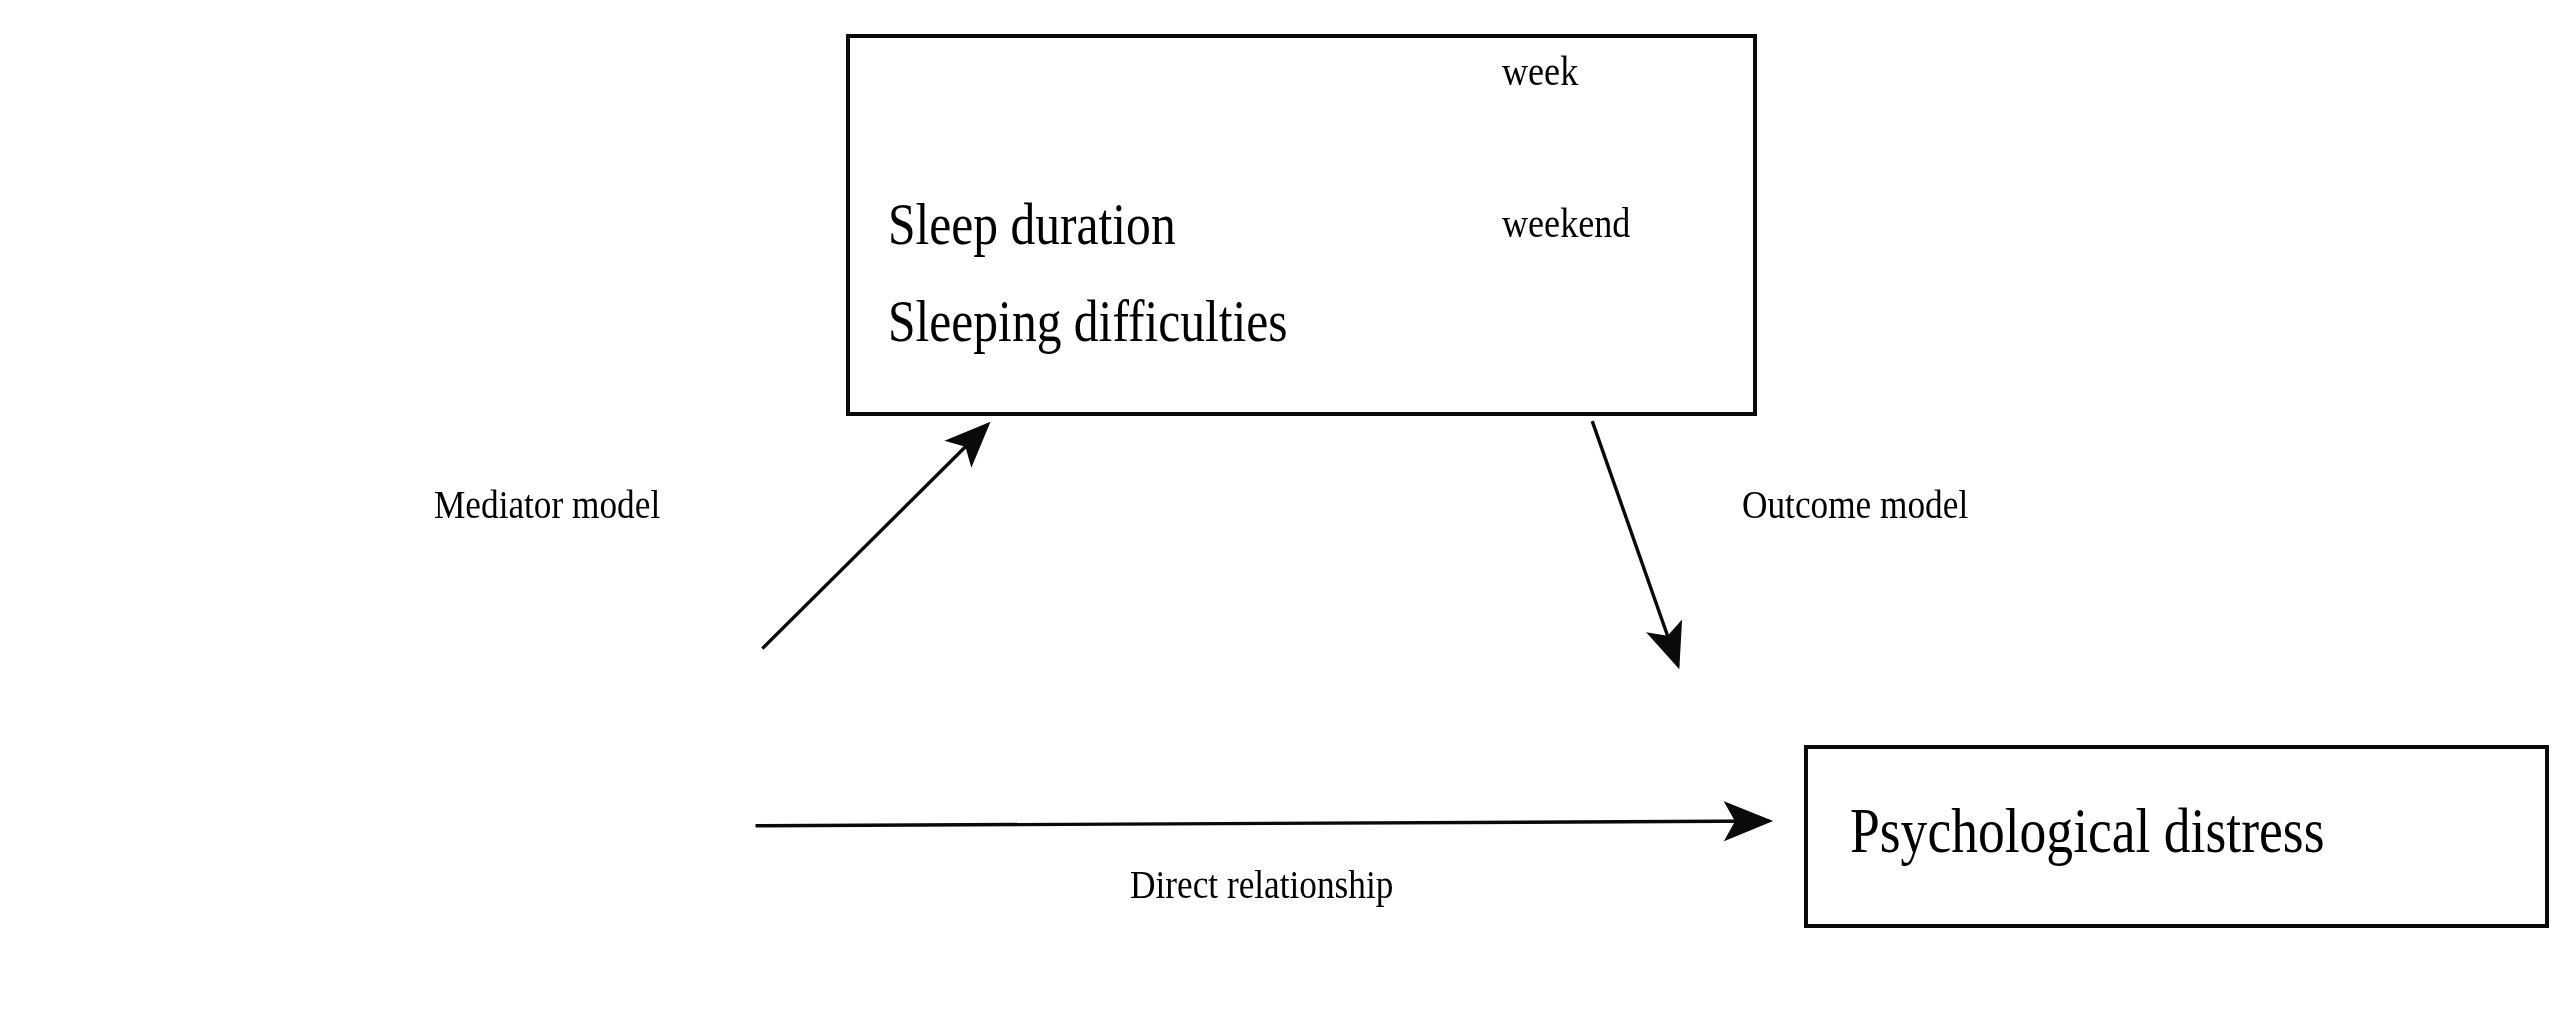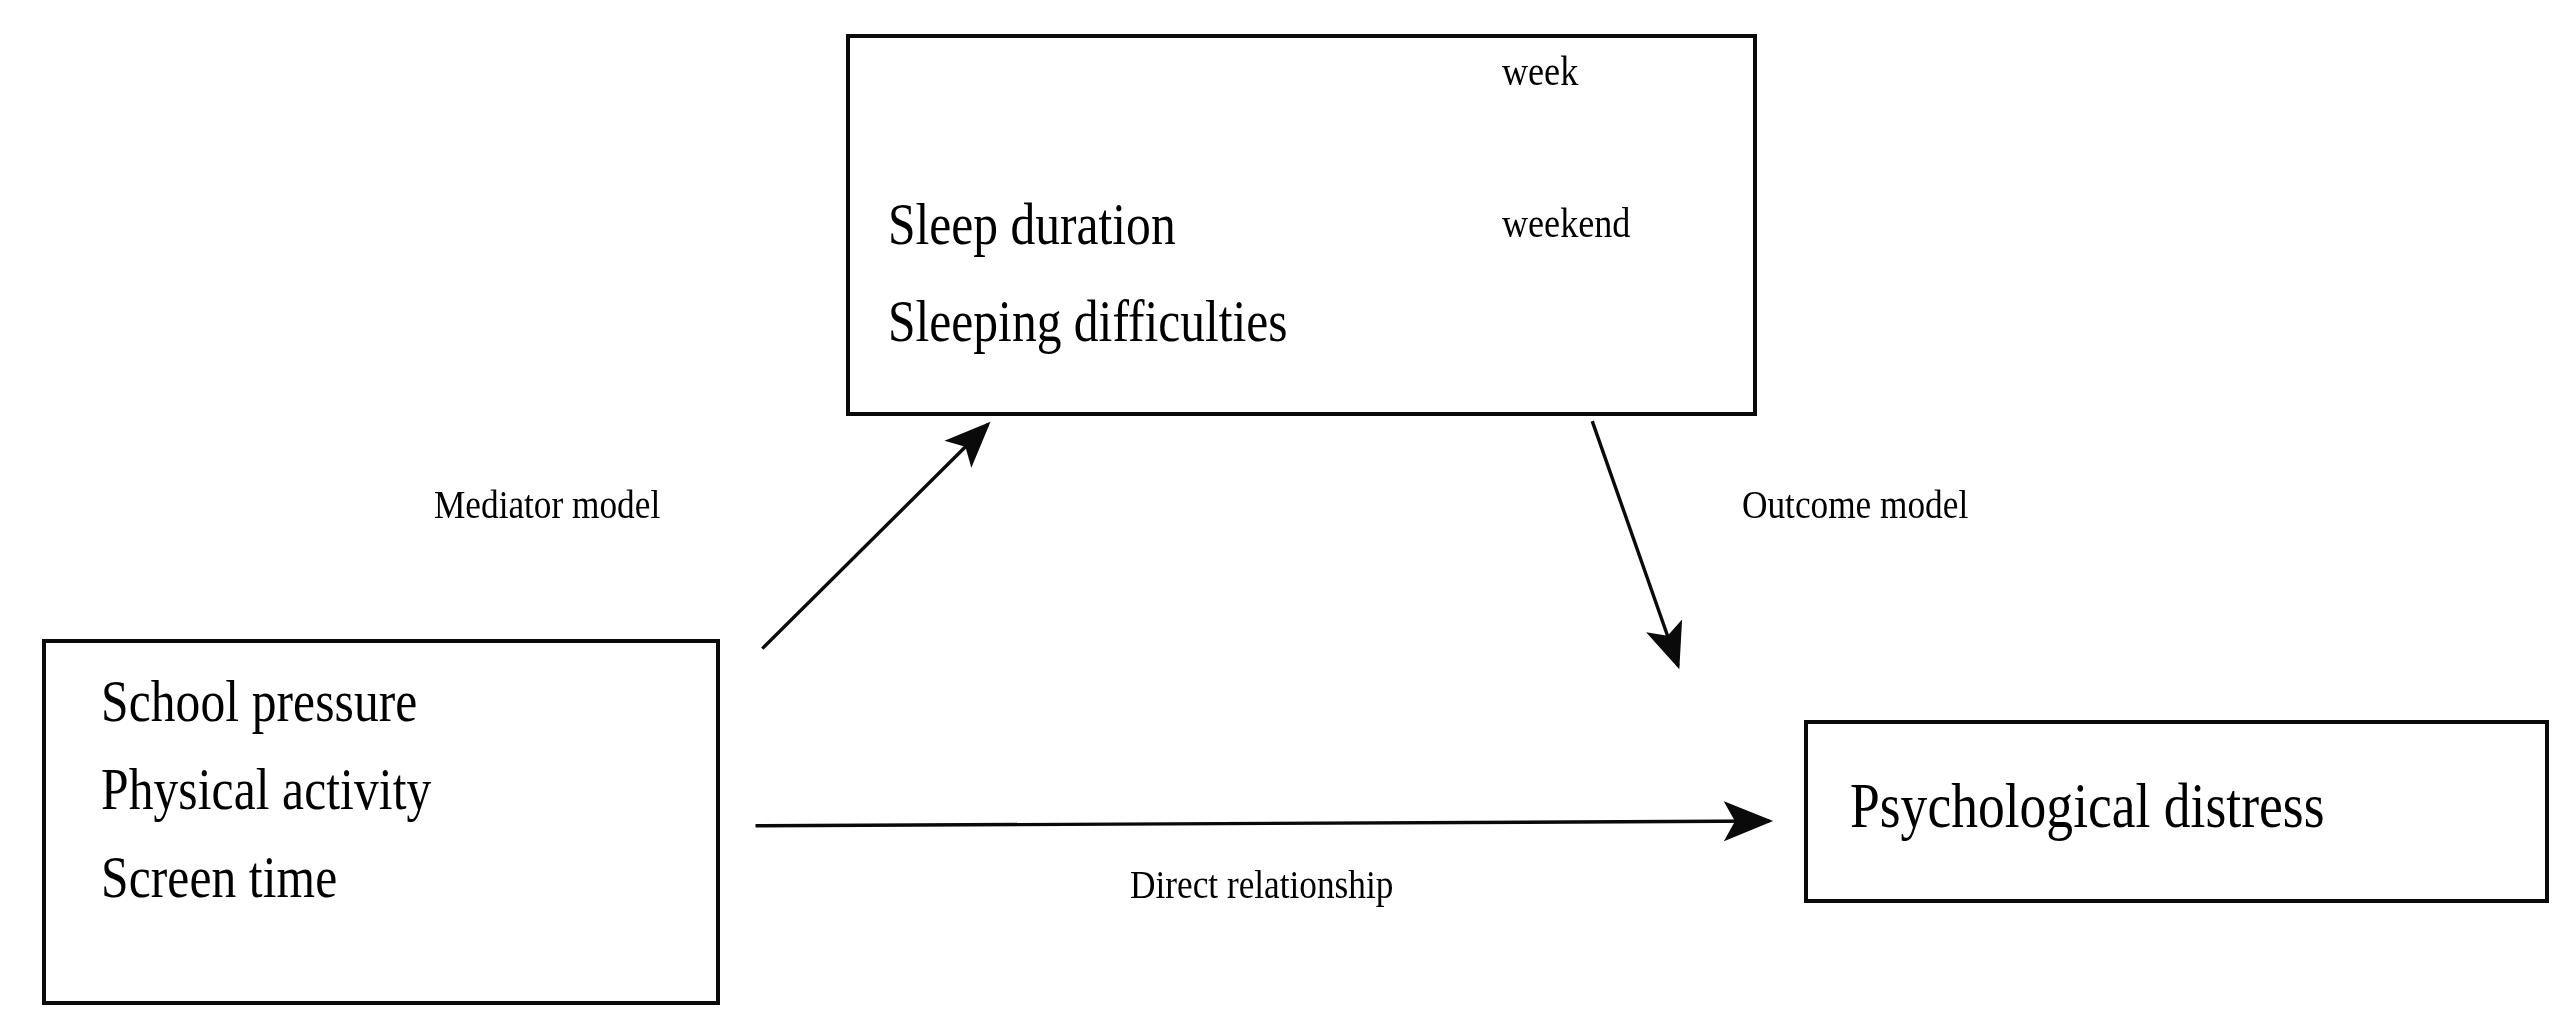--- a/index.html
+++ b/index.html
@@ -36,21 +36,21 @@
     padding: 29px 0 0 55px;
   }
   #box-mediators {
     left: 846px;
     top: 34px;
     width: 911px;
     height: 382px;
   }
   #box-outcome {
     left: 1804px;
-    top: 720px;
+    top: 745px;
     width: 745px;
     height: 183px;
     padding: 0;
   }
   .node-line {
     font-size: 59px;
     line-height: 1.00;
     letter-spacing: 0.1px;
     white-space: nowrap;
     transform: scaleX(0.84);
@@ -142,25 +142,20 @@
     <line x1="2021" y1="293" x2="2190" y2="293" stroke="#0a0a0a" stroke-width="3.6" marker-end="url(#ah-small)"></line>
   </svg>
 
   <div class="node-box" id="box-mediators">
     <div class="mediator-label" id="label-sleep-duration">Sleep duration</div>
     <div class="mediator-label" id="label-sleeping-difficulties">Sleeping difficulties</div>
     <div class="branch-label" id="label-week">week</div>
     <div class="branch-label" id="label-weekend">weekend</div>
   </div>
 
-  <div class="node-box" id="box-exposures">
-    <div class="node-line">School pressure</div>
-    <div class="node-line">Physical activity</div>
-    <div class="node-line">Screen time</div>
-  </div>
 
   <div class="node-box thin" id="box-outcome">
     <div id="label-outcome-text">Psychological distress</div>
   </div>
 
   <div class="edge-label" id="label-mediator-model">Mediator model</div>
 
   <div class="edge-label" id="label-outcome-model">Outcome model</div>
 
   <div class="edge-label" id="label-direct-relationship">Direct relationship</div>

